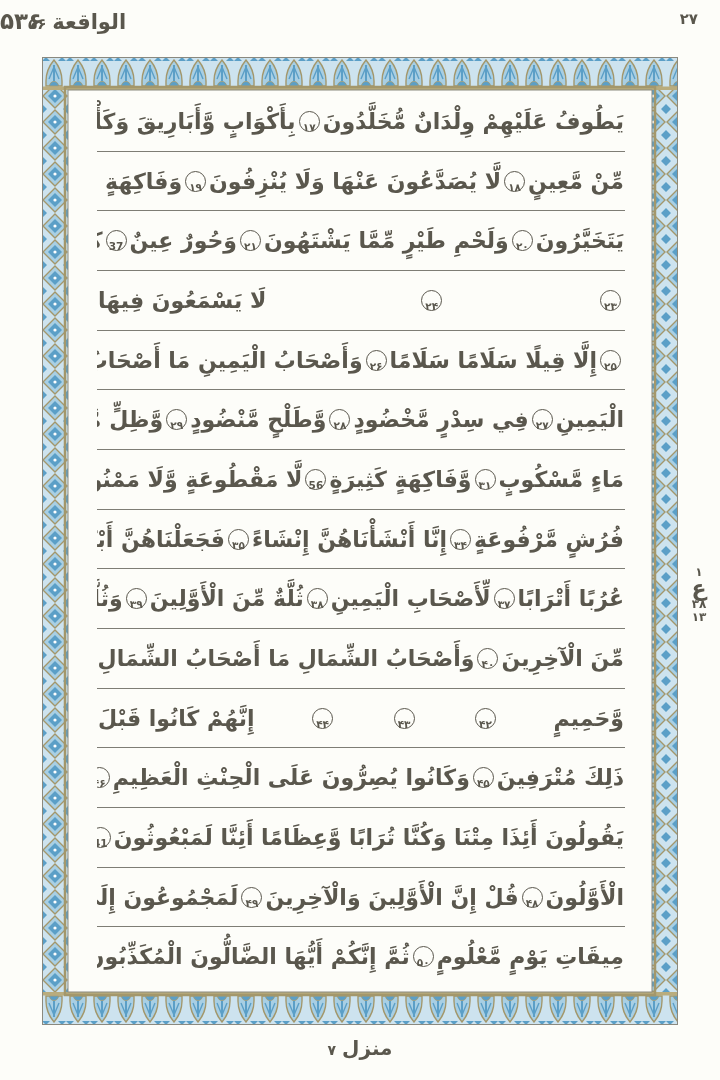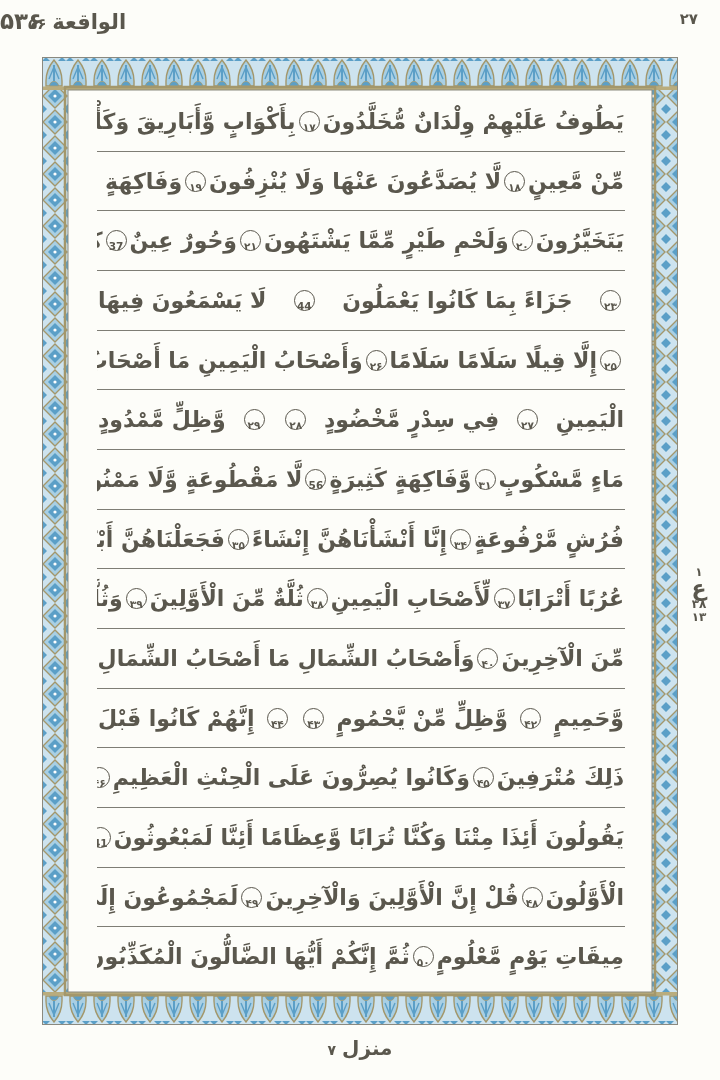--- a/index.html
+++ b/index.html
@@ -128,35 +128,35 @@
           <span class="seg">يَتَخَيَّرُونَ</span>
           <span class="ayah-marker">۲۰</span>
           <span class="seg">وَلَحْمِ طَيْرٍ مِّمَّا يَشْتَهُونَ</span>
           <span class="ayah-marker">۲۱</span>
           <span class="seg">وَحُورٌ عِينٌ</span>
           <span class="ayah-marker">37</span>
           <span class="seg">كَأَمْثَالِ</span>
         </div>
         <div class="line">
           <span class="ayah-marker">۲۳</span>
-          <span class="seg">جَزَاءً بِمَا كَانُوا يَعْمَلُونَ</span>
-          <span class="ayah-marker">44</span>
+          <span class="ayah-marker">۲۴</span>
           <span class="seg">لَا يَسْمَعُونَ فِيهَا</span>
         </div>
         <div class="line">
           <span class="ayah-marker">۲۵</span>
           <span class="seg">إِلَّا قِيلًا سَلَامًا سَلَامًا</span>
           <span class="ayah-marker">۲۶</span>
           <span class="seg">وَأَصْحَابُ الْيَمِينِ مَا أَصْحَابُ</span>
         </div>
         <div class="line">
           <span class="seg">الْيَمِينِ</span>
           <span class="ayah-marker">۲۷</span>
           <span class="seg">فِي سِدْرٍ مَّخْضُودٍ</span>
           <span class="ayah-marker">۲۸</span>
+          <span class="seg">وَّطَلْحٍ مَّنْضُودٍ</span>
           <span class="ayah-marker">۲۹</span>
           <span class="seg">وَّظِلٍّ مَّمْدُودٍ</span>
         </div>
         <div class="line">
           <span class="seg">مَاءٍ مَّسْكُوبٍ</span>
           <span class="ayah-marker">۳۱</span>
           <span class="seg">وَّفَاكِهَةٍ كَثِيرَةٍ</span>
           <span class="ayah-marker">56</span>
           <span class="seg">لَّا مَقْطُوعَةٍ وَّلَا مَمْنُوعَةٍ</span>
         </div>
@@ -177,21 +177,20 @@
           <span class="seg">وَثُلَّةٌ</span>
         </div>
         <div class="line">
           <span class="seg">مِّنَ الْآخِرِينَ</span>
           <span class="ayah-marker">۴۰</span>
           <span class="seg">وَأَصْحَابُ الشِّمَالِ مَا أَصْحَابُ الشِّمَالِ</span>
         </div>
         <div class="line">
           <span class="seg">وَّحَمِيمٍ</span>
           <span class="ayah-marker">۴۲</span>
-          <span class="seg">وَّظِلٍّ مِّنْ يَّحْمُومٍ</span>
           <span class="ayah-marker">۴۳</span>
           <span class="ayah-marker">۴۴</span>
           <span class="seg">إِنَّهُمْ كَانُوا قَبْلَ</span>
         </div>
         <div class="line">
           <span class="seg">ذَلِكَ مُتْرَفِينَ</span>
           <span class="ayah-marker">۴۵</span>
           <span class="seg">وَكَانُوا يُصِرُّونَ عَلَى الْحِنْثِ الْعَظِيمِ</span>
           <span class="ayah-marker">۴۶</span>
         </div>

